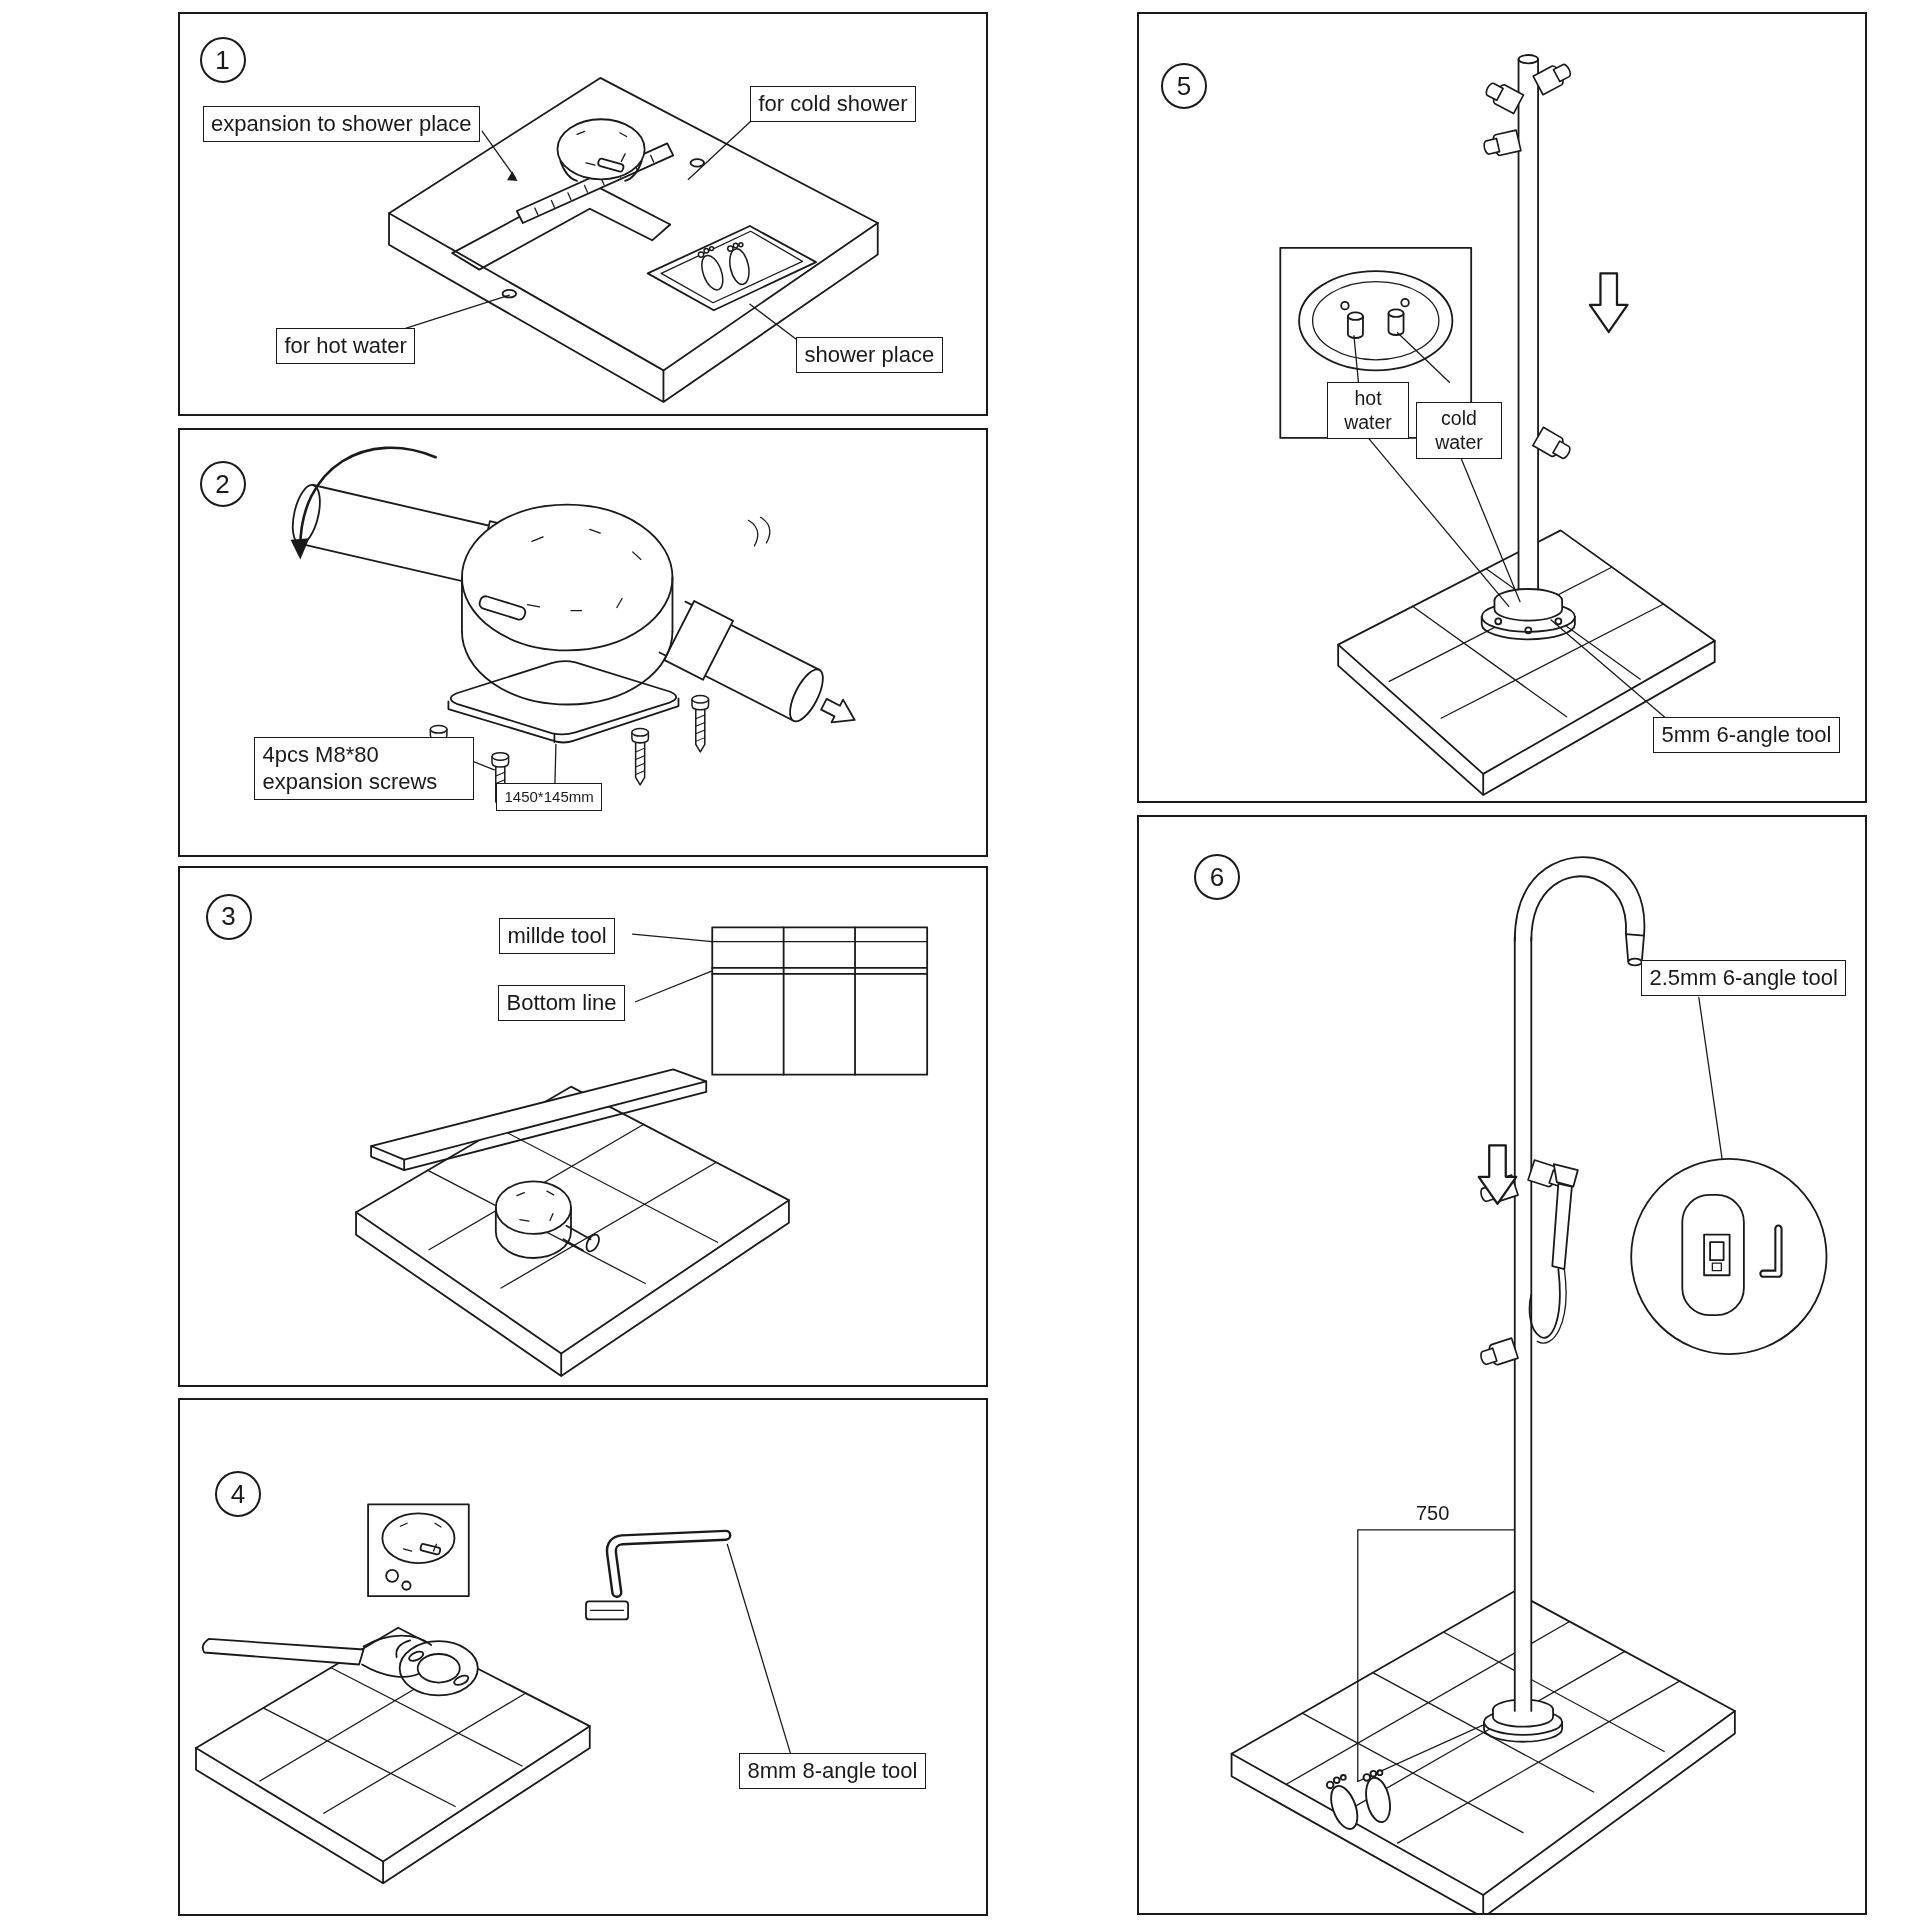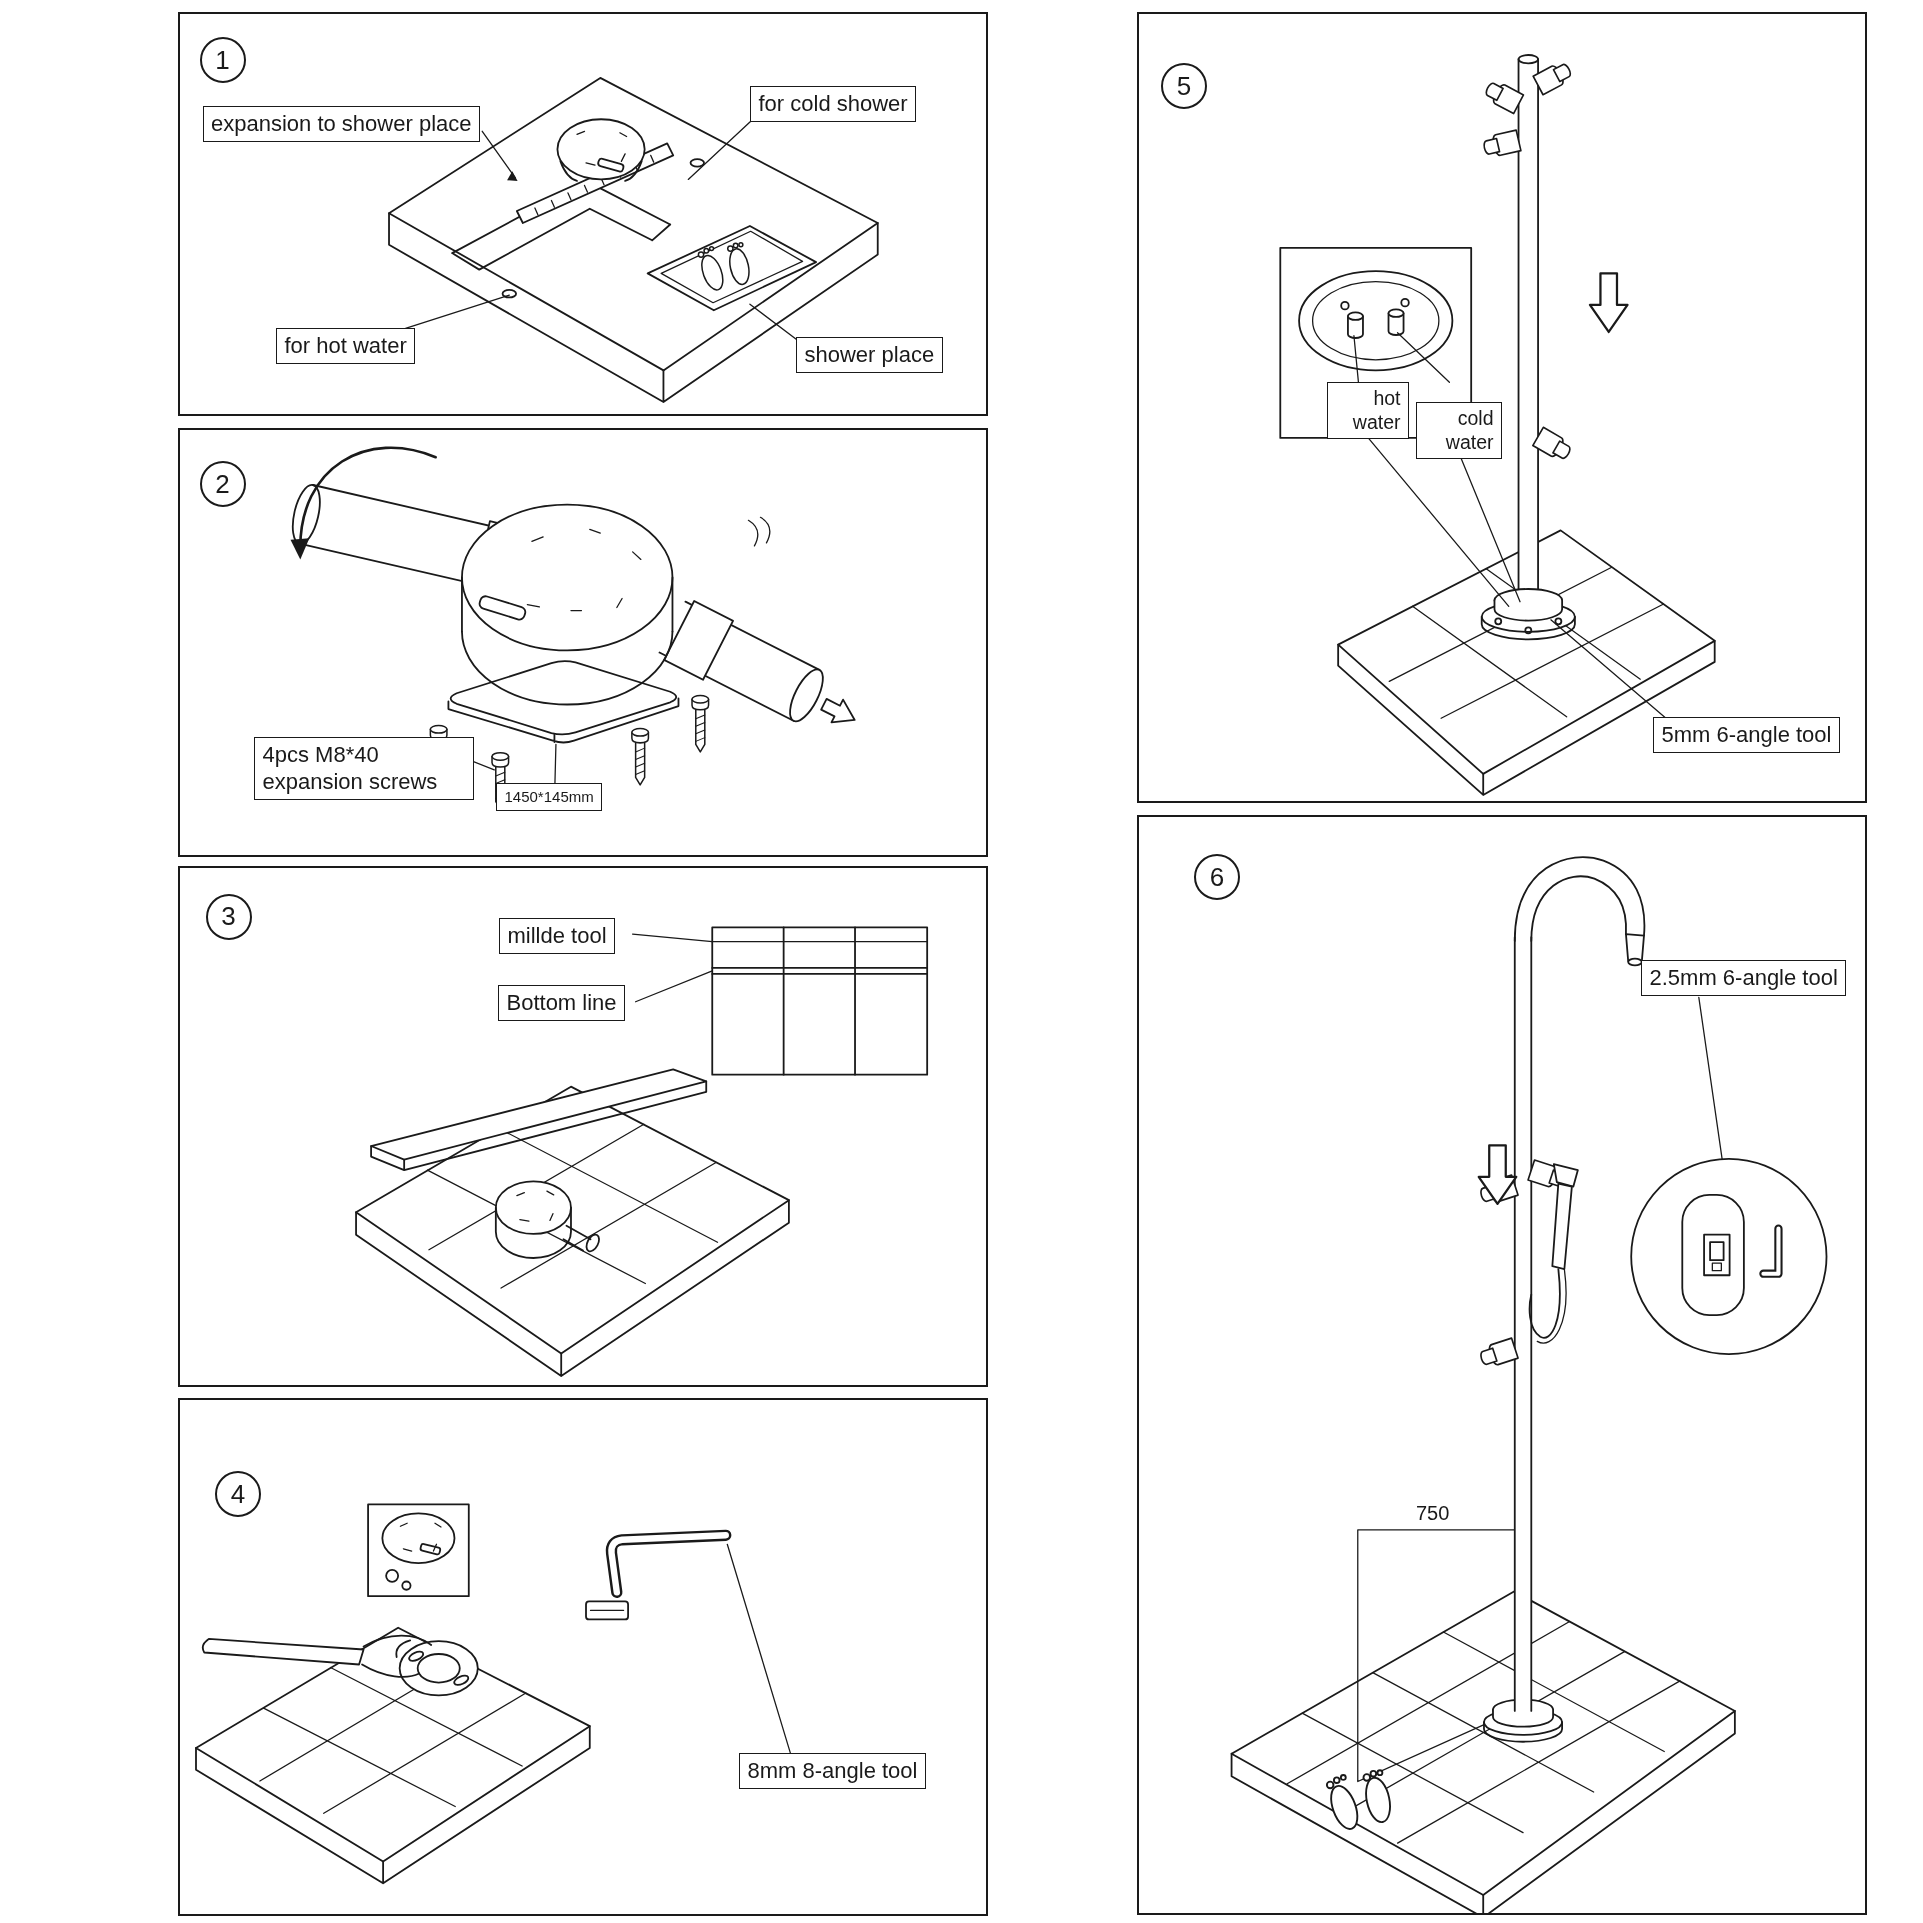--- a/index.html
+++ b/index.html
@@ -5,21 +5,21 @@
   html,body{margin:0;padding:0;background:#ffffff}
   .sheet{position:relative;width:1924px;height:1924px;background:#ffffff;
          font-family:"Liberation Sans",sans-serif;color:#1a1a1a;overflow:hidden}
   .panel{position:absolute;border:2.3px solid #1a1a1a;background:#ffffff}
   .panel>svg{position:absolute;left:0;top:0;width:100%;height:100%}
   .step-circle{position:absolute;width:42px;height:42px;border:2.3px solid #1a1a1a;border-radius:50%;
          display:flex;align-items:center;justify-content:center;font-size:26px;background:#ffffff;z-index:3}
   .label-box{position:absolute;border:1.5px solid #1a1a1a;background:#ffffff;padding:3.8px 7.5px;
          font-size:22px;line-height:1.22;white-space:nowrap;z-index:3}
   .wrap{white-space:normal}
-  .center{text-align:right}
+  .center{text-align:center}
   .plain-label{position:absolute;font-size:20px;z-index:3}
   .ink{stroke:#1a1a1a;fill:none;stroke-width:2.4;stroke-linecap:round;stroke-linejoin:round}
   .wf{fill:#ffffff}
   .thin{stroke-width:1.7}
   .fillink{fill:#1a1a1a;stroke:none}
 </style>
 </head>
 <body>
 
 <svg width="0" height="0" style="position:absolute" aria-hidden="true">
@@ -129,21 +129,21 @@
           <use href="#exp-screw" transform="translate(598 392)"></use>
           <use href="#exp-screw" transform="translate(678 348)"></use>
         </g>
         <g class="thin">
           <path d="M368 432 L418 452"></path>
           <path d="M498 496 L500 418"></path>
         </g>
       </g>
     </svg>
     <div class="step-circle" style="left:19.5px;top:31px">2</div>
-    <div class="label-box wrap" style="left:74px;top:307px;width:203px">4pcs M8*40 expansion screws</div>
+    <div class="label-box wrap" style="left:74px;top:307px;width:203px">4pcs M8*80 expansion screws</div>
     <div class="label-box" style="left:316px;top:353px;font-size:15px">1450*145mm</div>
   </section>
 
   <section class="panel" style="left:178px;top:866px;width:806px;height:517px">
     <svg viewBox="0 0 1072 688">
       <g class="ink">
         <g>
           <rect class="wf" x="708" y="79" width="286" height="196"></rect>
           <path d="M803 79 V275 M898 79 V275"></path>
           <path class="thin" d="M708 98 H994"></path>

